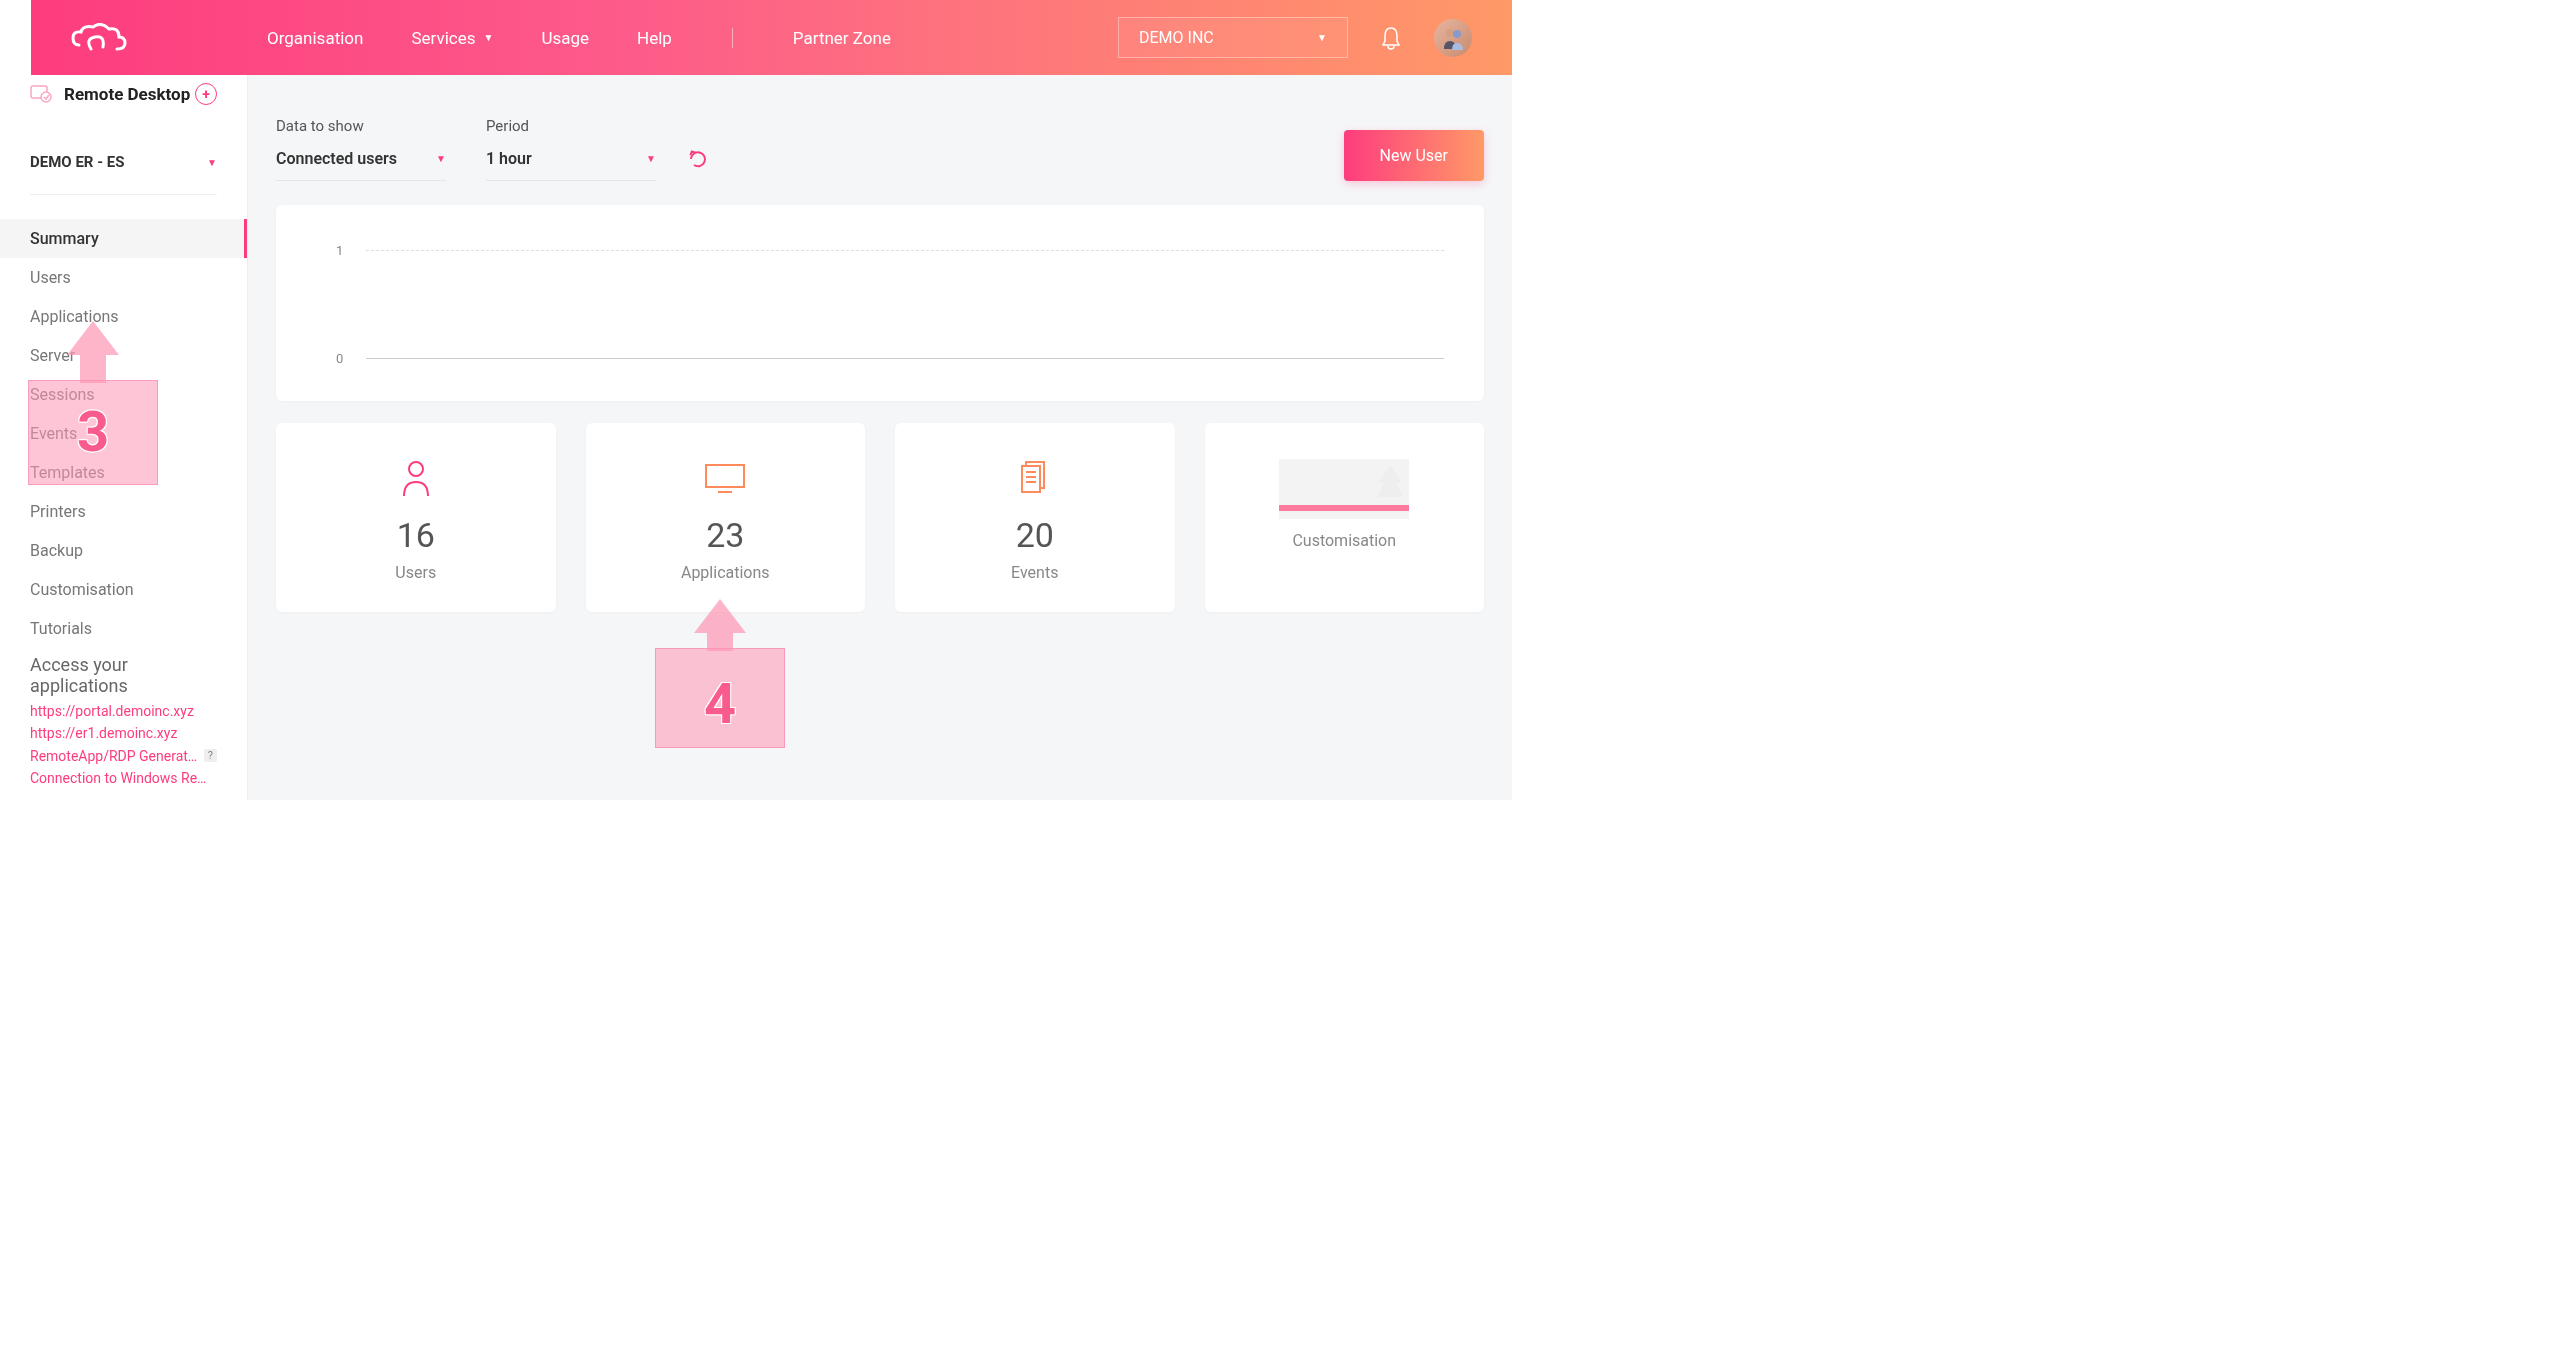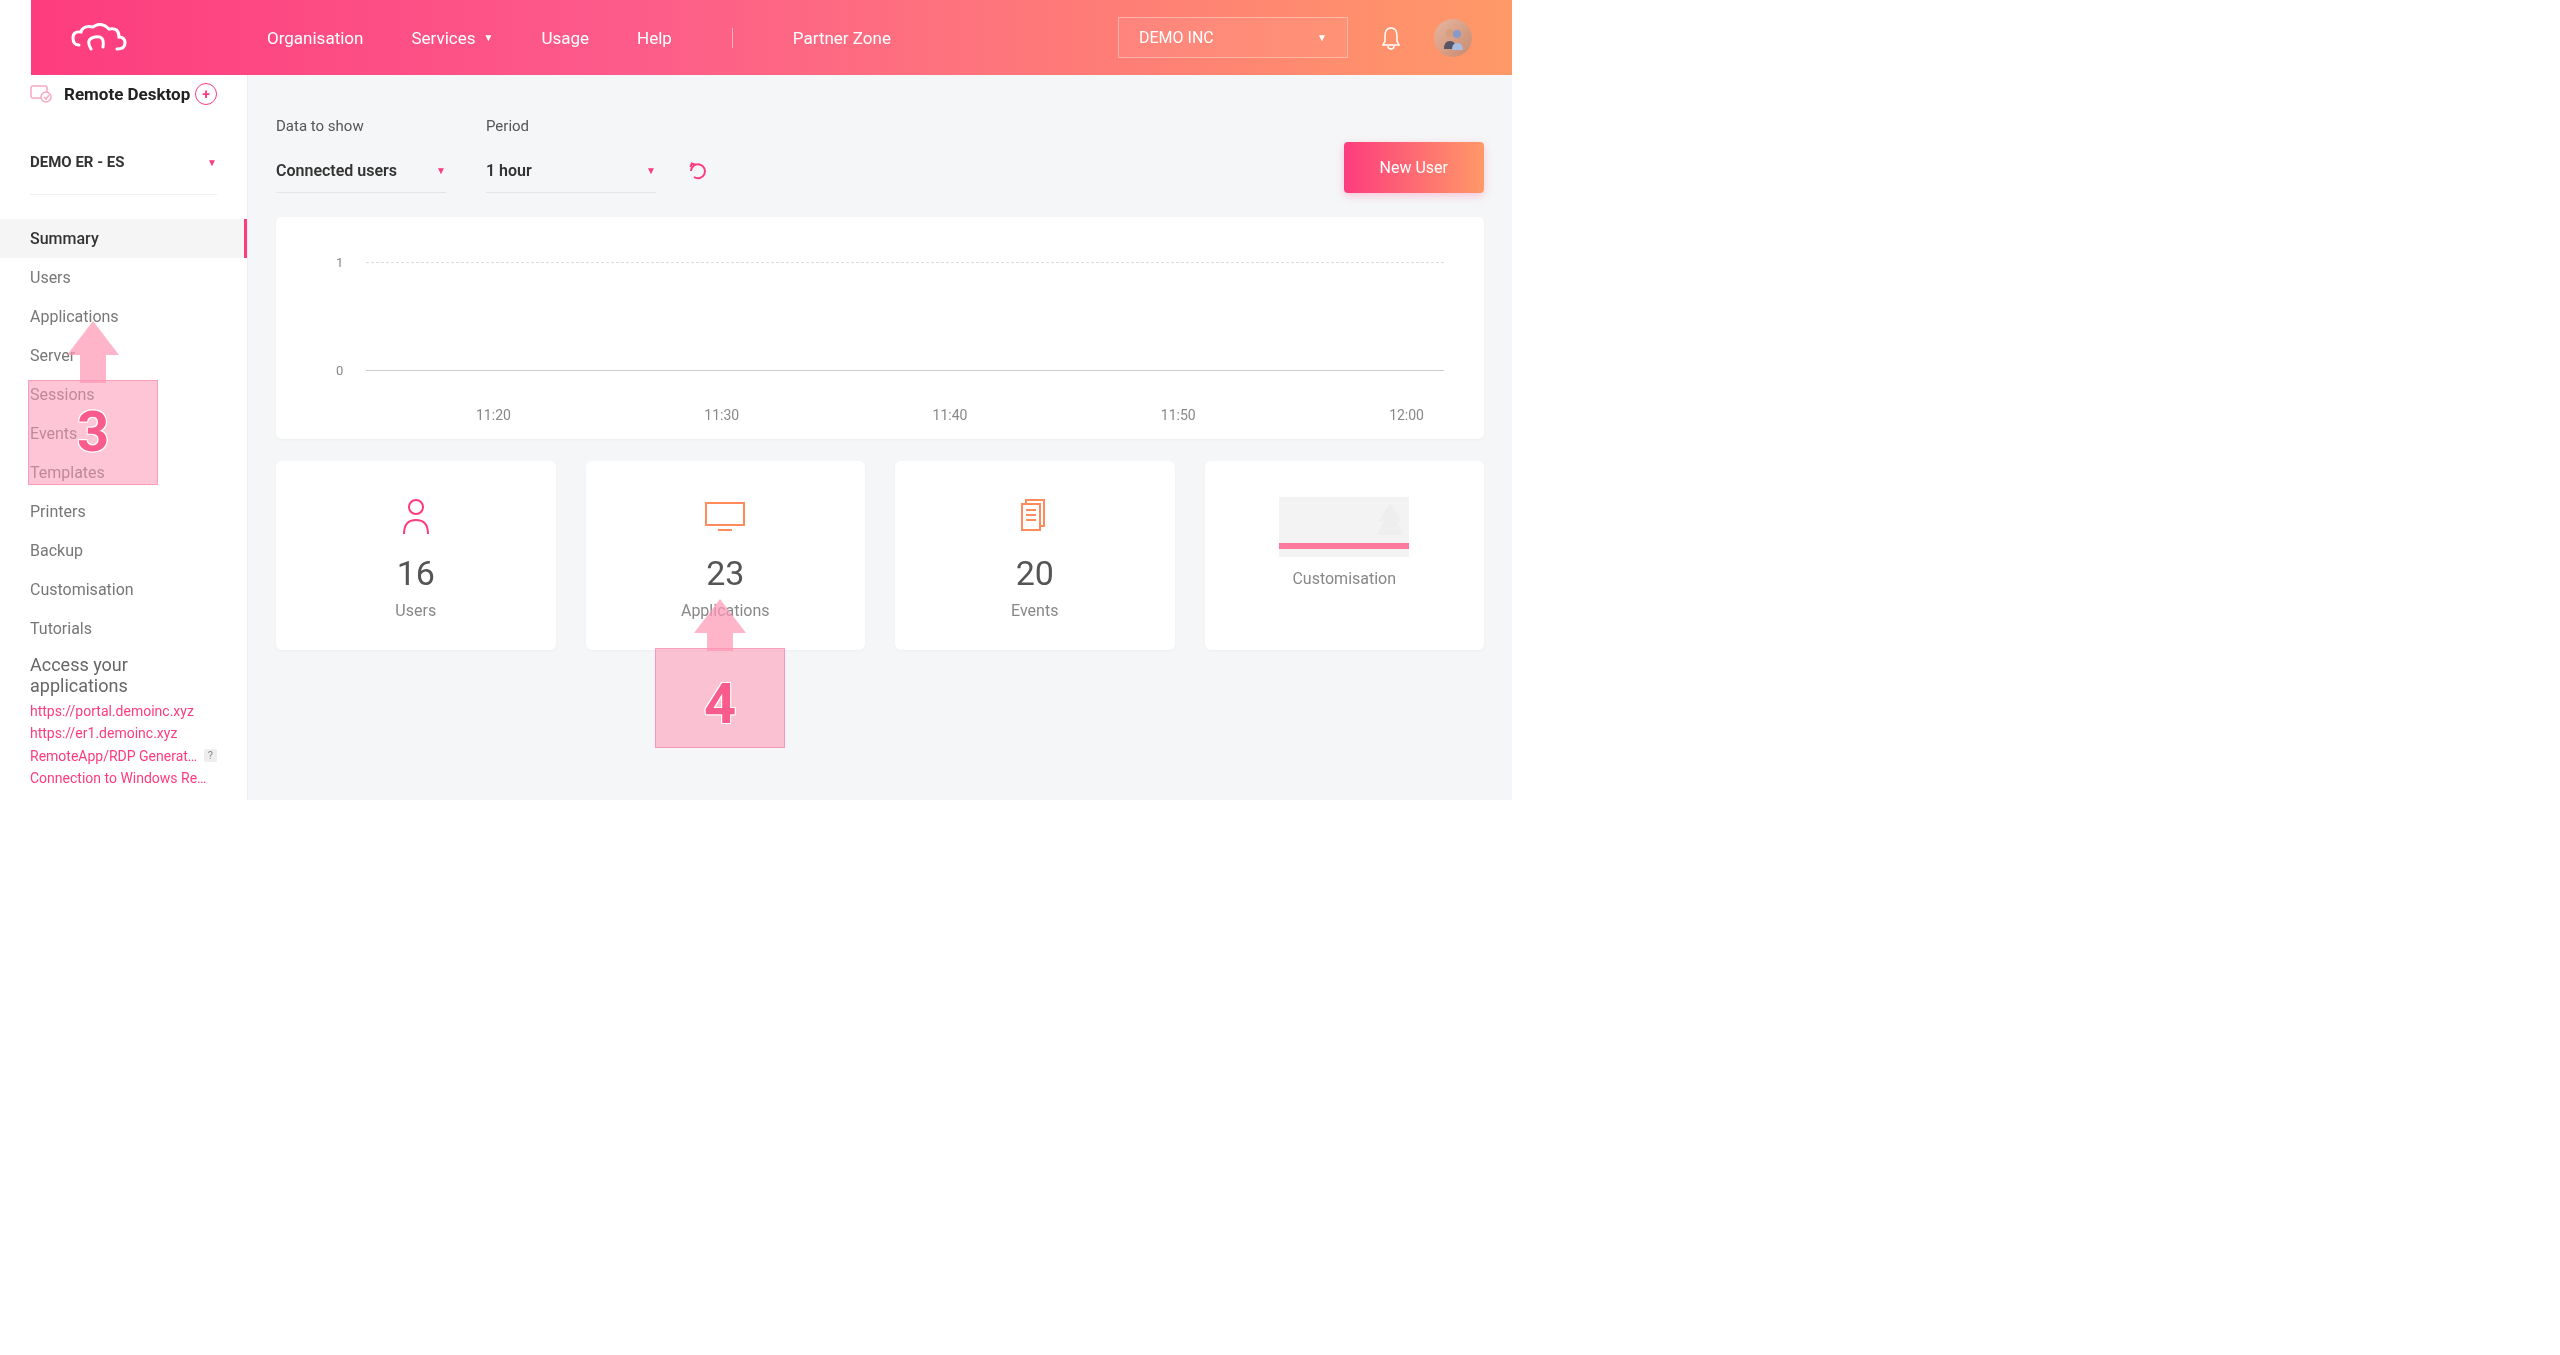--- a/index.html
+++ b/index.html
@@ -42,21 +42,21 @@
 .help-badge { background: #eee; color: #888; font-size: 11px; padding: 0 4px; border-radius: 2px; }
 
 .main { flex: 1; background: #f5f6f7; padding: 18px 28px; overflow: hidden; }
 .breadcrumb { display: flex; align-items: center; gap: 10px; font-size: 13px; letter-spacing: 0.5px; }
 .breadcrumb .home { color: #fd3c7e; font-weight: 500; }
 .breadcrumb .sep { color: #bbb; }
 .breadcrumb .curr { color: #aaa; }
 .bc-icon { color: #fd3c7e; }
 
 .controls { display: flex; align-items: flex-end; gap: 40px; margin-top: 24px; }
-.ctrl { display: flex; flex-direction: column; gap: 20px; }
+.ctrl { display: flex; flex-direction: column; gap: 8px; }
 .ctrl-label { font-size: 15px; color: #555; }
 .ctrl-value { display: flex; justify-content: space-between; align-items: center; font-size: 16px; font-weight: 600; color: #333; border-bottom: 1px solid #e5e5e5; padding: 6px 0 12px; min-width: 170px; cursor:pointer;}
 .ctrl-value .caret { color: #fd3c7e; font-size: 10px; }
 .refresh-icon { color: #fd3c7e; cursor: pointer; margin-bottom: 12px; margin-left: -8px;}
 .new-user-btn { margin-left: auto; background: linear-gradient(90deg, #fd3c7e, #ff9967); color: #fff; border: none; border-radius: 4px; padding: 16px 36px; font-size: 16px; cursor: pointer; box-shadow: 0 3px 8px rgba(253,60,126,0.25); }
 
 .chart-card { background: #fff; border-radius: 6px; margin-top: 24px; padding: 30px 40px 16px; box-shadow: 0 1px 3px rgba(0,0,0,0.03); }
 .chart-area { position: relative; height: 150px; }
 .y-tick { position: absolute; left: 20px; font-size: 13px; color: #888; transform: translateY(-50%); }
 .gridline { position: absolute; left: 50px; right: 0; border-top: 1px dashed #ddd; }
@@ -193,27 +193,20 @@
       <button class="new-user-btn">New User</button>
     </div>
 
     <div class="chart-card">
       <div class="chart-area">
         <span class="y-tick" style="top:10%">1</span>
         <div class="gridline" style="top:10%"></div>
         <span class="y-tick" style="top:82%">0</span>
         <div class="axis-line" style="top:82%"></div>
       </div>
-      <div class="x-labels">
-        <span>11:20</span>
-        <span>11:30</span>
-        <span>11:40</span>
-        <span>11:50</span>
-        <span>12:00</span>
-      </div>
     </div>
 
     <div class="cards-row">
       <div class="stat-card">
         <div class="stat-icon">
           <svg width="30" height="36" viewBox="0 0 30 36">
               <circle cx="15" cy="9" r="7" stroke="#fd3c7e" stroke-width="2" fill="none"></circle>
               <path d="M3 36 Q3 22 15 22 Q27 22 27 36" stroke="#fd3c7e" stroke-width="2" fill="none"></path>
             </svg>
         </div>

